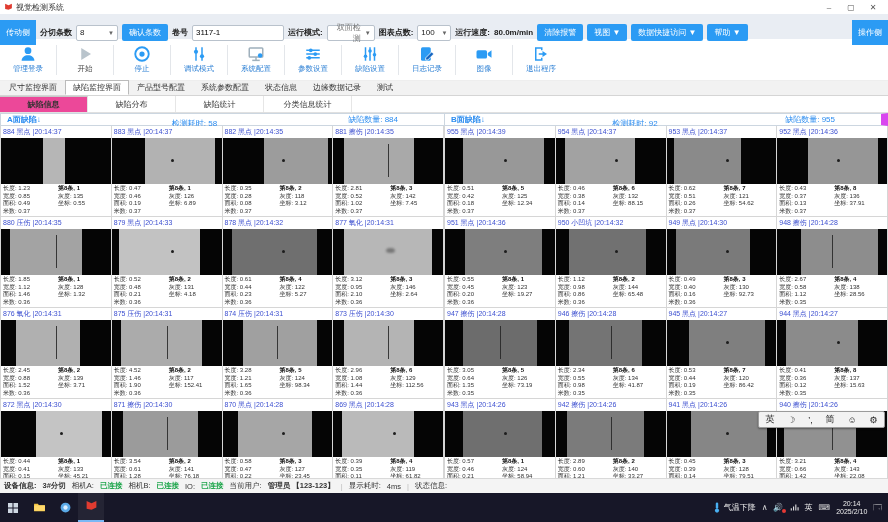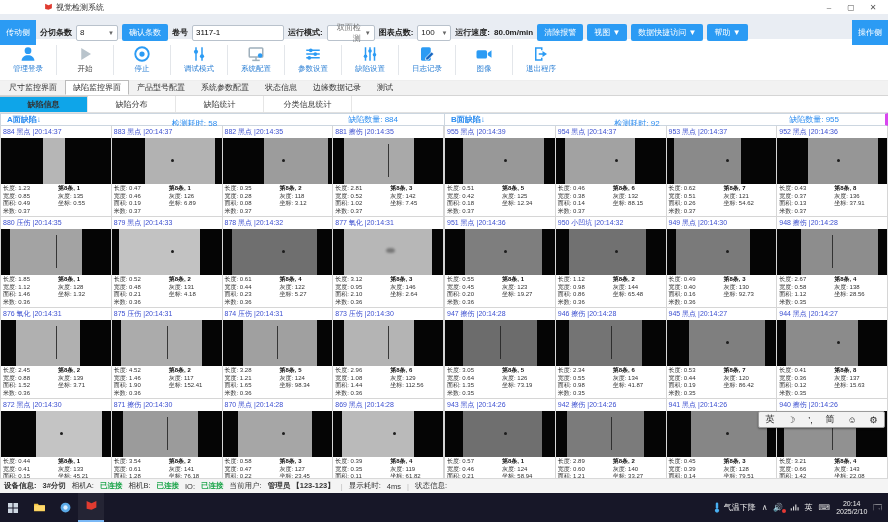--- a/index.html
+++ b/index.html
@@ -1,42 +1,42 @@
 <!DOCTYPE html>
 <html><head>
 <meta charset="utf-8">
 <style>
   * { margin:0; padding:0; box-sizing:border-box; }
   html,body { width:888px; height:522px; overflow:hidden; background:#fff;
     font-family:"Liberation Sans","DejaVu Sans",sans-serif; }
-  .titlebar { height:14px; background:#fff; display:flex; align-items:center; padding:0 4px; font-size:8px; color:#333;margin-left:40px; }
+  .titlebar { height:14px; background:#fff; display:flex; align-items:center; padding:0 4px; font-size:8px; color:#333; }
   .titlebar .logo { width:9px; height:9px; margin-right:3px; }
   .titlebar .spacer { flex:1; }
   .win-ctl { width:22px; text-align:center; color:#555; font-size:8px; cursor:default; }
   .toolbar1 { height:25px; background:#e9edf3; display:flex; align-items:center; gap:4px; padding:12px 0 0 0; font-size:8px; color:#222; }
   .btn-blue { background:#2b9bf4; color:#fff; border:none; border-radius:2px; padding:3px 7px; font-size:8px; white-space:nowrap; }
   .side-btn { border-radius:0; height:25px; display:flex; align-items:center; padding:0 6px; }
   .lbl { white-space:nowrap; }
   .selectbox { background:#fff; border:1px solid #b9c2cc; border-radius:2px; height:16px; display:flex; align-items:center; padding:0 3px; font-size:8px; gap:4px; }
   .selectbox .caret { color:#666; font-size:6px; }
   .txtinput { background:#fff; border:1px solid #b9c2cc; border-radius:2px; height:16px; font-size:8px; padding:0 3px; font-family:inherit; }
   .bold { font-weight:bold; }
   .toolbar2 { height:42px; background:#fff; display:flex; align-items:center; border-bottom:1px solid #eee; }
   .tool-btn { width:56px; display:flex; flex-direction:column; align-items:center; gap:1px; font-size:7.5px; color:#2b7fd4; cursor:default; }
   .tool-btn.gray { color:#444; }
   .tb-divider { width:1px; height:30px; background:#e3e6ea; }
   .tabs { height:15px; background:#f2f2f2; display:flex; align-items:flex-end; font-size:8px; border-bottom:1px solid #d5d5d5; padding-left:1px; }
   .tab { padding:1px 7px 1px 7px; color:#333; border:1px solid transparent; }
   .tab.active { background:#fff; border:1px solid #bbb; border-bottom:1px solid #fff; }
   .subtabs { height:17px; display:flex; align-items:stretch; font-size:8px; background:#fff; border-bottom:1px solid #e0e0e0; }
   .subtab { width:88px; display:flex; align-items:center; justify-content:center; color:#333; border-right:1px solid #e6e6e6; }
-  .subtab.active { font-weight:bold; background:#0ea5e9; border-top:1px solid #c9c9c9; }
+  .subtab.active { font-weight:bold; background:#ec4899; border-top:1px solid #c9c9c9; }
   .panel-headers { height:13px; display:flex; }
   .panel-header { width:444px; display:flex; align-items:center; font-size:8px; color:#2b8cf0; border:1px solid #ccd6e0; border-right:none; padding:0 6px; }
-  .panel-header:last-child { border-right:3px solid #d946ef; }
+  .panel-header:last-child { border-right:7px solid #d946ef; }
   .panel-header .ph-title { font-weight:bold; }
   .panel-header .ph-mid { margin-left:auto; margin-right:auto;margin-top:8px; }
   .panel-header .ph-right { margin-right:40px; }
   .grid-wrap { height:352px; display:flex; overflow:hidden; background:#fff; }
   .grid { width:444px; display:grid; grid-template-columns:repeat(4,1fr); grid-auto-rows:91px; border-left:1px solid #d6d6d6; }
   .cell { border-right:1px solid #d6d6d6; border-bottom:1px solid #d6d6d6; display:flex; flex-direction:column; overflow:hidden; background:#fff; }
   .cell-header { height:12px; font-size:7px; color:#3c4fd0; padding:1px 2px 0 2px; white-space:nowrap; overflow:hidden; }
   .cell-img { height:47px; position:relative; }
   .mark-dot { position:absolute; width:3px; height:3px; background:#1d1d1d; border-radius:50%; left:54%; top:46%; }
   .mark-line { position:absolute; width:1px; height:70%; background:rgba(35,35,35,.85); left:50%; top:14%; }

